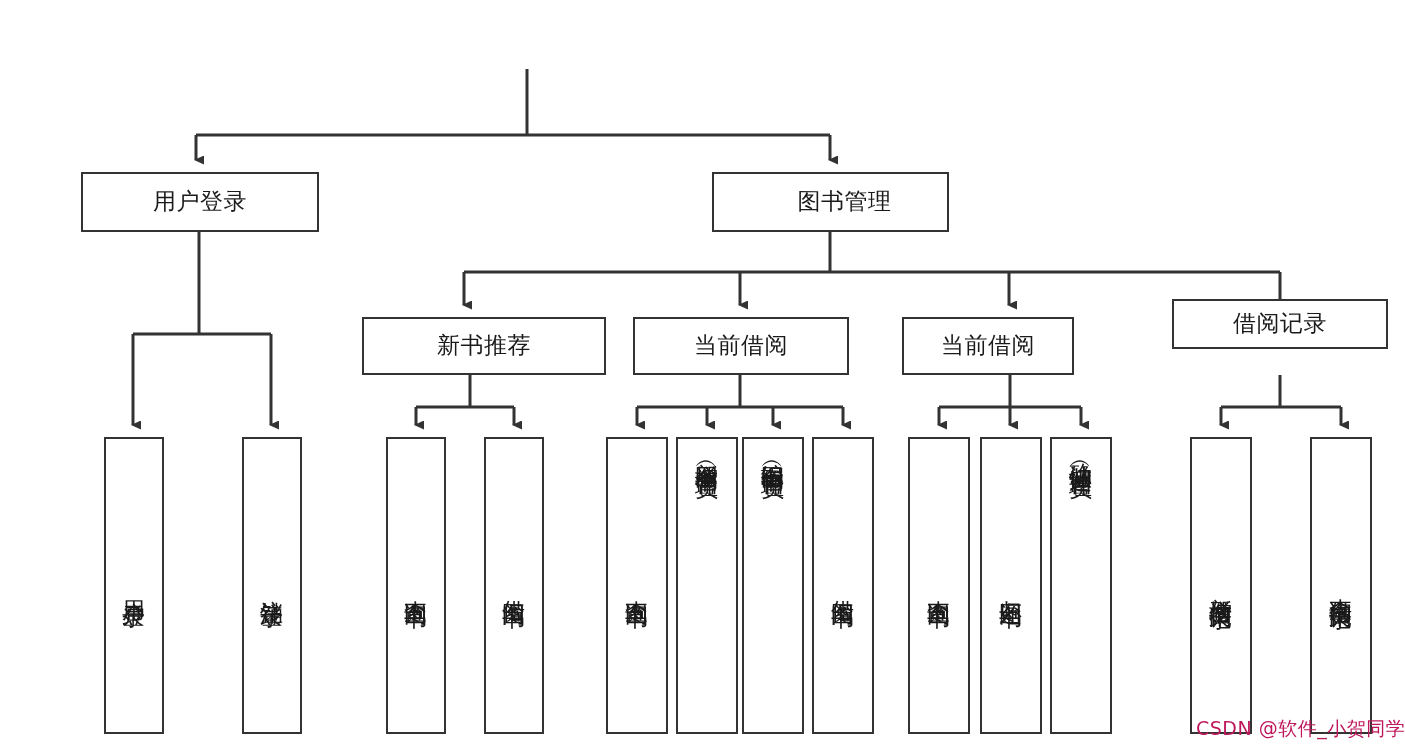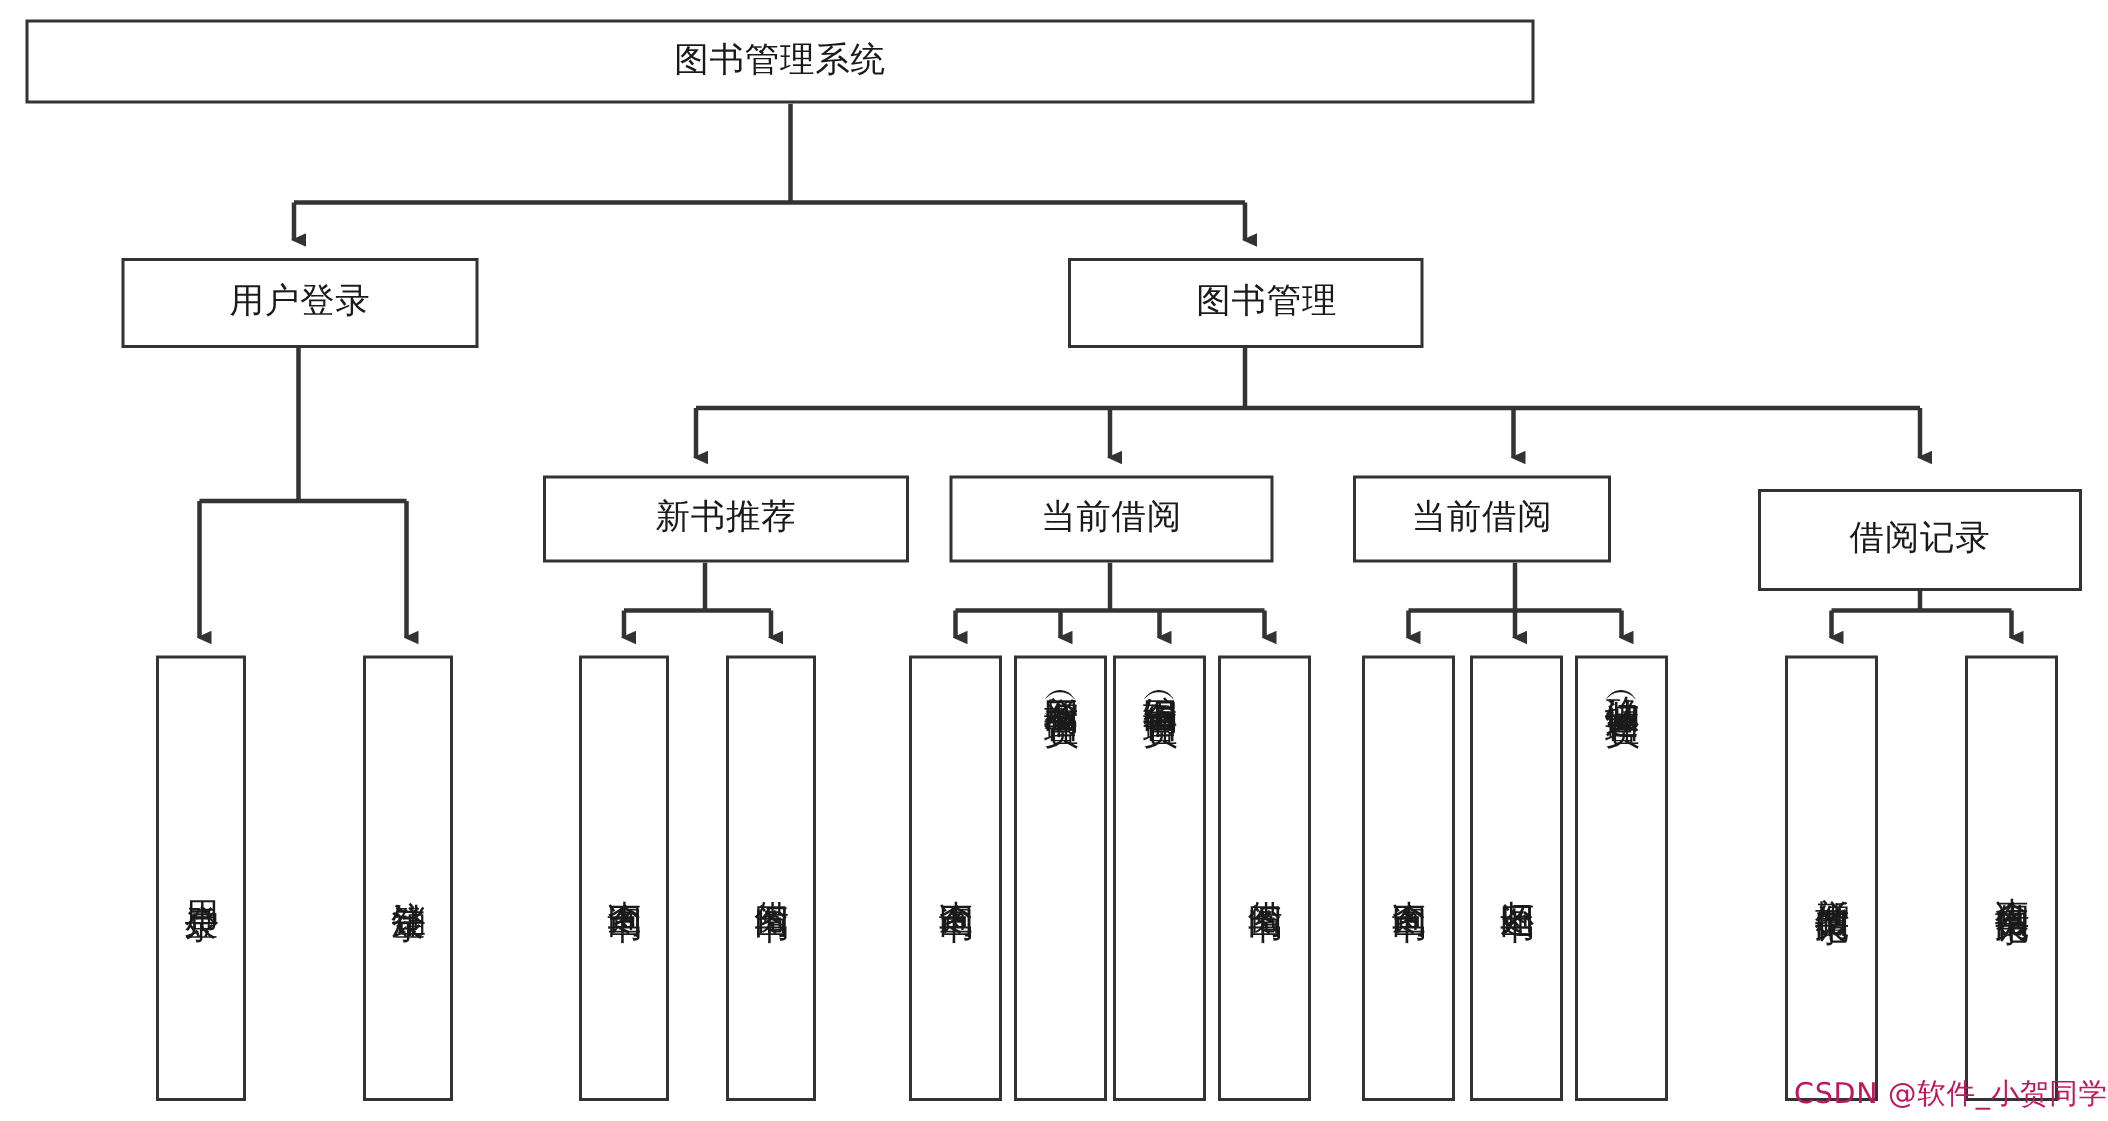--- a/index.html
+++ b/index.html
@@ -114,43 +114,40 @@
       <path d="M1010,407 L1010,425" marker-end="url(#arrow)"></path>
       <path d="M1081,407 L1081,425" marker-end="url(#arrow)"></path>
 
       <path d="M1280,375 L1280,407"></path>
       <path d="M1221,407 L1341,407"></path>
       <path d="M1221,407 L1221,425" marker-end="url(#arrow)"></path>
       <path d="M1341,407 L1341,425" marker-end="url(#arrow)"></path>
     </g>
   </svg>
 
-  <div class="node" id="root-node" style="left: 17px; top: 13px; width: 1006px; height: 56px;">
-    <span class="label">图书管理系统</span>
-  </div>
 
   <div id="level2-layer">
       <div class="node" style="left: 81px; top: 172px; width: 238px; height: 60px;">
         <span class="label">用户登录</span>
       </div>
       <div class="node" style="left: 712px; top: 172px; width: 237px; height: 60px; padding-left: 28px;">
         <span class="label">图书管理</span>
       </div>
     </div>
   <div id="level3-layer">
       <div class="node" style="left: 362px; top: 317px; width: 244px; height: 58px;">
         <span class="label">新书推荐</span>
       </div>
       <div class="node" style="left: 633px; top: 317px; width: 216px; height: 58px;">
         <span class="label">当前借阅</span>
       </div>
       <div class="node" style="left: 902px; top: 317px; width: 172px; height: 58px;">
         <span class="label">当前借阅</span>
       </div>
-      <div class="node" style="left: 1172px; top: 326px; width: 216px; height: 68px; align-items: center;">
+      <div class="node" style="left: 1172px; top: 299px; width: 216px; height: 50px; align-items: center;">
         <span class="label">借阅记录</span>
       </div>
     </div>
   <div id="leaf-layer">
       <div class="node vertical leaf center-v" style="left: 104px; top: 437px; width: 60px; height: 297px;">
         <span class="label">用户登录</span>
       </div>
       <div class="node vertical leaf center-v" style="left: 242px; top: 437px; width: 60px; height: 297px;">
         <span class="label">注销登录</span>
       </div>

